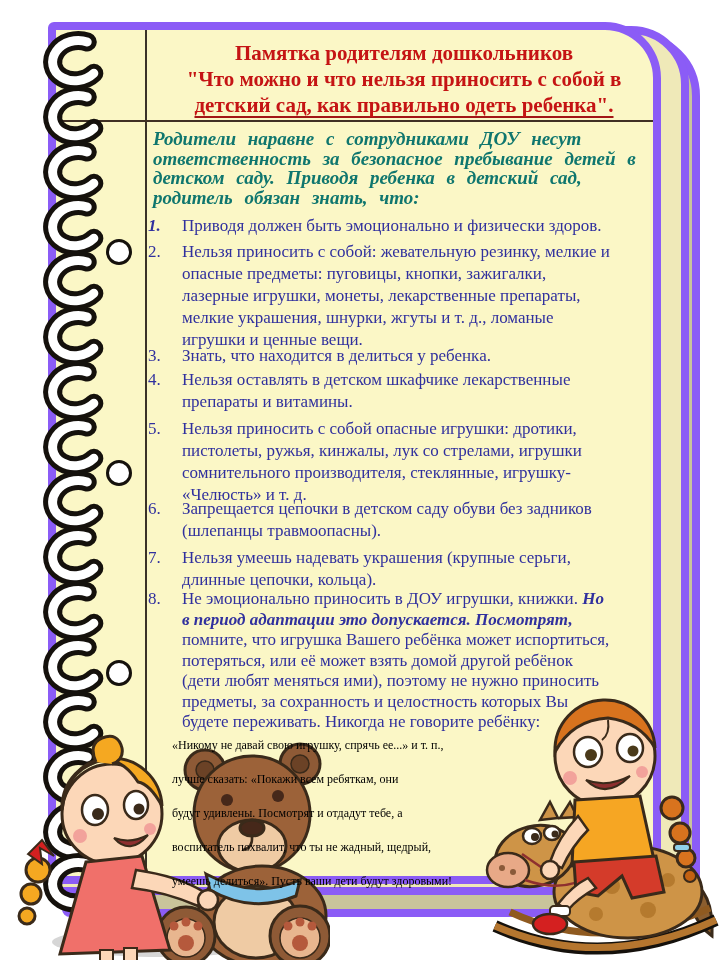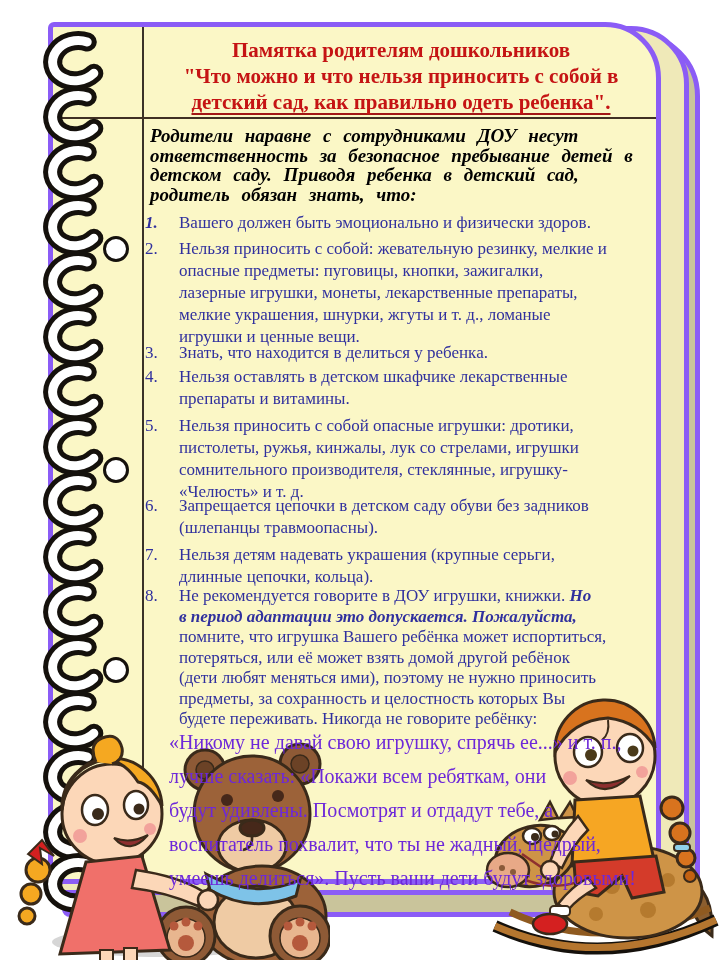--- a/index.html
+++ b/index.html
@@ -1,47 +1,47 @@
 <!DOCTYPE html>
 <html><head>
 <meta charset="utf-8">
 <style>
   html,body{margin:0;padding:0;}
   body{
     width:720px;height:960px;position:relative;overflow:hidden;
     background:#ffffff;
     font-family:"Liberation Serif","DejaVu Serif",serif;
   }
-  .sheet{position:absolute;border:5px solid #8b5cf6;box-sizing:border-box;font-family:Liberation Serif, serif;}
+  .sheet{position:absolute;border:8px solid #8b5cf6;box-sizing:border-box;font-family:Liberation Serif, serif;}
   .sheet-back{left:62px;top:32px;width:638px;height:885px;background:#c9c49b;border-radius:8px 64px 10px 8px;}
   .sheet-middle{left:54px;top:26px;width:635px;height:869px;background:#efe9b8;border-radius:8px 58px 10px 8px;}
   .page{left:48px;top:22px;width:613px;height:862px;background:#fbf7c6;border-radius:6px 56px 8px 6px;}
 
   .margin-line{position:absolute;left:89px;top:0;width:2px;height:100%;background:#3a3228;}
   .header-divider{position:absolute;left:0;top:90px;width:100%;height:2px;background:#403024;}
 
   .title-block{position:absolute;left:91px;top:10px;width:514px;text-align:center;
     color:#c51414;font-weight:bold;font-size:21px;line-height:26px;}
   .title-line3{text-decoration:underline;text-decoration-color:#a21616;text-underline-offset:4px;}
 
   .intro{position:absolute;left:97px;top:99px;width:506px;
-    color:#000000;font-weight:bold;font-style:italic;
+    color:#0f766e;font-weight:bold;font-style:italic;
     font-size:19px;line-height:19.5px;word-spacing:7px;white-space:pre-line;}
 
   .item{position:absolute;left:92px;width:516px;color:#30309e;font-size:17px;line-height:22px;}
   .item .num{position:absolute;left:0;top:0;width:30px;}
   .item .itext{display:block;margin-left:34px;white-space:pre-line;}
   .num-bold{font-weight:bold;font-style:italic;}
   .emph{font-weight:bold;font-style:italic;}
   .i1{top:185px;}.i2{top:211px;}.i3{top:315px;}.i4{top:339px;}
   .i5{top:388px;}.i6{top:468px;}.i7{top:517px;}
   .i8{top:559px;line-height:20.5px;}
 
   .closing{position:absolute;left:116px;top:698px;width:500px;z-index:12;
-    color:#6d28d9;font-size:20px;line-height:34px;white-space:pre-line;}
+    color:#000000;font-size:12px;line-height:34px;white-space:pre-line;}
 
   .hole{position:absolute;width:26px;height:26px;border-radius:50%;
     background:#ffffff;border:3px solid #15110c;box-sizing:border-box;}
   .hole1{left:50px;top:209px;}.hole2{left:50px;top:430px;}.hole3{left:50px;top:630px;}
 
   .spiral{position:absolute;left:18px;top:22px;z-index:8;}
   .illus{position:absolute;z-index:10;}
   .illus-left{left:0;top:688px;}
   .illus-right{left:480px;top:688px;}
 </style>
@@ -61,21 +61,21 @@
     <div class="title-line3">детский сад, как правильно одеть ребенка".</div>
   </div>
 
   <div class="intro">Родители наравне с сотрудниками ДОУ несут
 ответственность за безопасное пребывание детей в
 детском саду. Приводя ребенка в детский сад,
 родитель обязан знать, что:</div>
 
   <div class="item i1">
     <span class="num num-bold">1.</span>
-    <span class="itext">Вашего должен быть эмоционально и физически здоров.</span>
+    <span class="itext">Приводя должен быть эмоционально и физически здоров.</span>
   </div>
   <div class="item i2">
     <span class="num">2.</span>
     <span class="itext">Нельзя приносить с собой: жевательную резинку, мелкие и
 опасные предметы: пуговицы, кнопки, зажигалки,
 лазерные игрушки, монеты, лекарственные препараты,
 мелкие украшения, шнурки, жгуты и т. д., ломаные
 игрушки и ценные вещи.</span>
   </div>
   <div class="item i3">
@@ -94,27 +94,27 @@
 сомнительного производителя, стеклянные, игрушку-
 «Челюсть» и т. д.</span>
   </div>
   <div class="item i6">
     <span class="num">6.</span>
     <span class="itext">Запрещается цепочки в детском саду обуви без задников
 (шлепанцы травмоопасны).</span>
   </div>
   <div class="item i7">
     <span class="num">7.</span>
-    <span class="itext">Нельзя детям надевать украшения (крупные серьги,
+    <span class="itext">Нельзя умеешь надевать украшения (крупные серьги,
 длинные цепочки, кольца).</span>
   </div>
   <div class="item i8">
     <span class="num">8.</span>
-    <span class="itext"><span>Не рекомендуется говорите в ДОУ игрушки, книжки. </span><span class="emph">Но
-в период адаптации это допускается. Пожалуйста,</span><span>
+    <span class="itext"><span>Не эмоционально приносить в ДОУ игрушки, книжки. </span><span class="emph">Но
+в период адаптации это допускается. Посмотрят,</span><span>
 помните, что игрушка Вашего ребёнка может испортиться,
 потеряться, или её может взять домой другой ребёнок
 (дети любят меняться ими), поэтому не нужно приносить
 предметы, за сохранность и целостность которых Вы
 будете переживать. Никогда не говорите ребёнку:</span></span>
   </div>
 
   <div class="closing">«Никому не давай свою игрушку, спрячь ее...» и т. п.,
 лучше сказать: «Покажи всем ребяткам, они
 будут удивлены. Посмотрят и отдадут тебе, а

